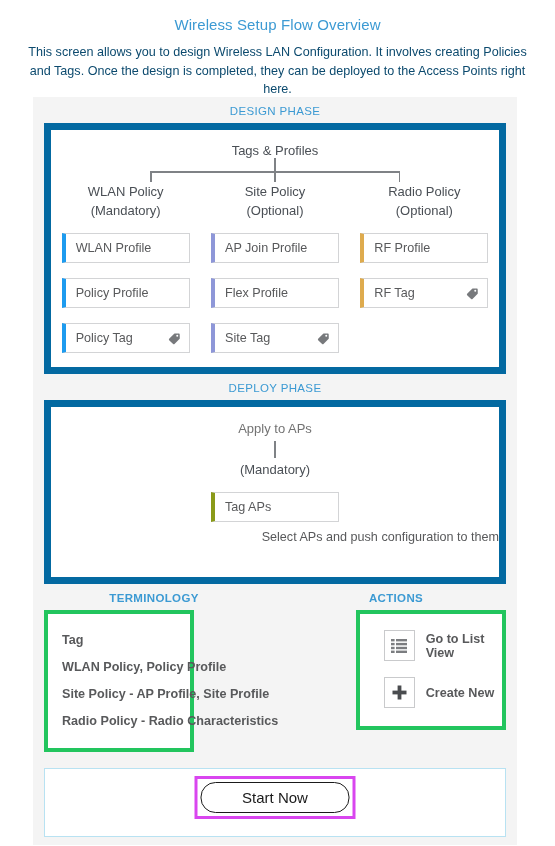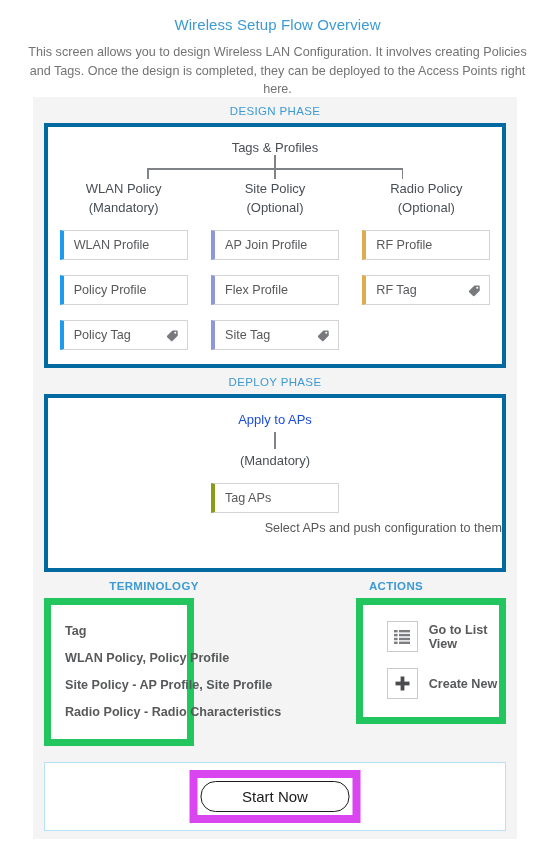--- a/index.html
+++ b/index.html
@@ -21,21 +21,21 @@
     color: #3c9ad3;
     font-size: 15px;
     padding-top: 15px;
     line-height: 20px;
     letter-spacing: .1px;
   }
   .page-desc {
     text-align: center;
     font-size: 12.6px;
     line-height: 18.5px;
-    color: #737373;
+    color: #0c4a6e;
     padding: 8px 24px 0 24px;
   }
 
   
   .shell {
     position: absolute;
     left: 33px;
     top: 97px;
     width: 484px;
     background: #f4f4f4;
@@ -45,21 +45,21 @@
   .section-head {
     text-align: center;
     color: #3c9ad3;
     font-size: 11.5px;
     letter-spacing: .35px;
     padding: 8px 0 6px 0;
   }
 
   .panel {
     background: #ffffff;
-    border: 4px solid #0369a1;
+    border: 7px solid #0369a1;
     margin: 0 11px;
   }
 
   
   .tree-root {
     text-align: center;
     font-size: 13px;
     color: #4a4f55;
     padding-top: 13px;
   }
@@ -151,21 +151,21 @@
   .chip.olive  { border-left-color: #8a9a19; }
   .chip.empty  { border: none; background: transparent; }
 
   .tag-ico { flex: 0 0 auto; line-height: 0; }
   .tag-ico svg { display: block; }
 
   
   .deploy-root {
     text-align: center;
     font-size: 13px;
-    color: #1d4ed8;
+    color: #737373;
     padding-top: 14px;
   }
   .deploy-vline {
     width: 1.5px;
     height: 17px;
     background: #7f8286;
     margin: 5px auto 4px auto;
   }
   .deploy-sub {
     text-align: center;
@@ -186,21 +186,21 @@
   }
 
   
   .two-up {
     display: flex;
     font-weight: bold;
   }
   .two-up > div { flex: 1 1 0; min-width: 0; }
   .panel-half {
     background: #ffffff;
-    border: 7px solid #22c55e;
+    border: 4px solid #22c55e;
   }
   .term-left { margin: 0 0 0 11px; }
   .term-right { margin: 0 11px 0 0; }
   .gap { flex: 0 0 16px; }
 
   .term-list {
     padding: 13px 0 13px 14px;
   }
   .term-item {
     font-size: 12.6px;
@@ -240,21 +240,21 @@
     border: 1px solid #b8e2f2;
     margin: 16px 11px 0 11px;
     height: 67px;
     position: relative;
   }
   .start-highlight {
     position: absolute;
     left: 50%;
     top: 7px;
     transform: translateX(-50%);
-    border: 8px solid #d946ef;
+    border: 3px solid #d946ef;
     padding: 3px;
     background: #ffffff;
   }
   .start-btn {
     width: 147px;
     height: 29px;
     border: 1.5px solid #1a1a1a;
     border-radius: 15px;
     background: #ffffff;
     font-family: "Liberation Sans", sans-serif;

